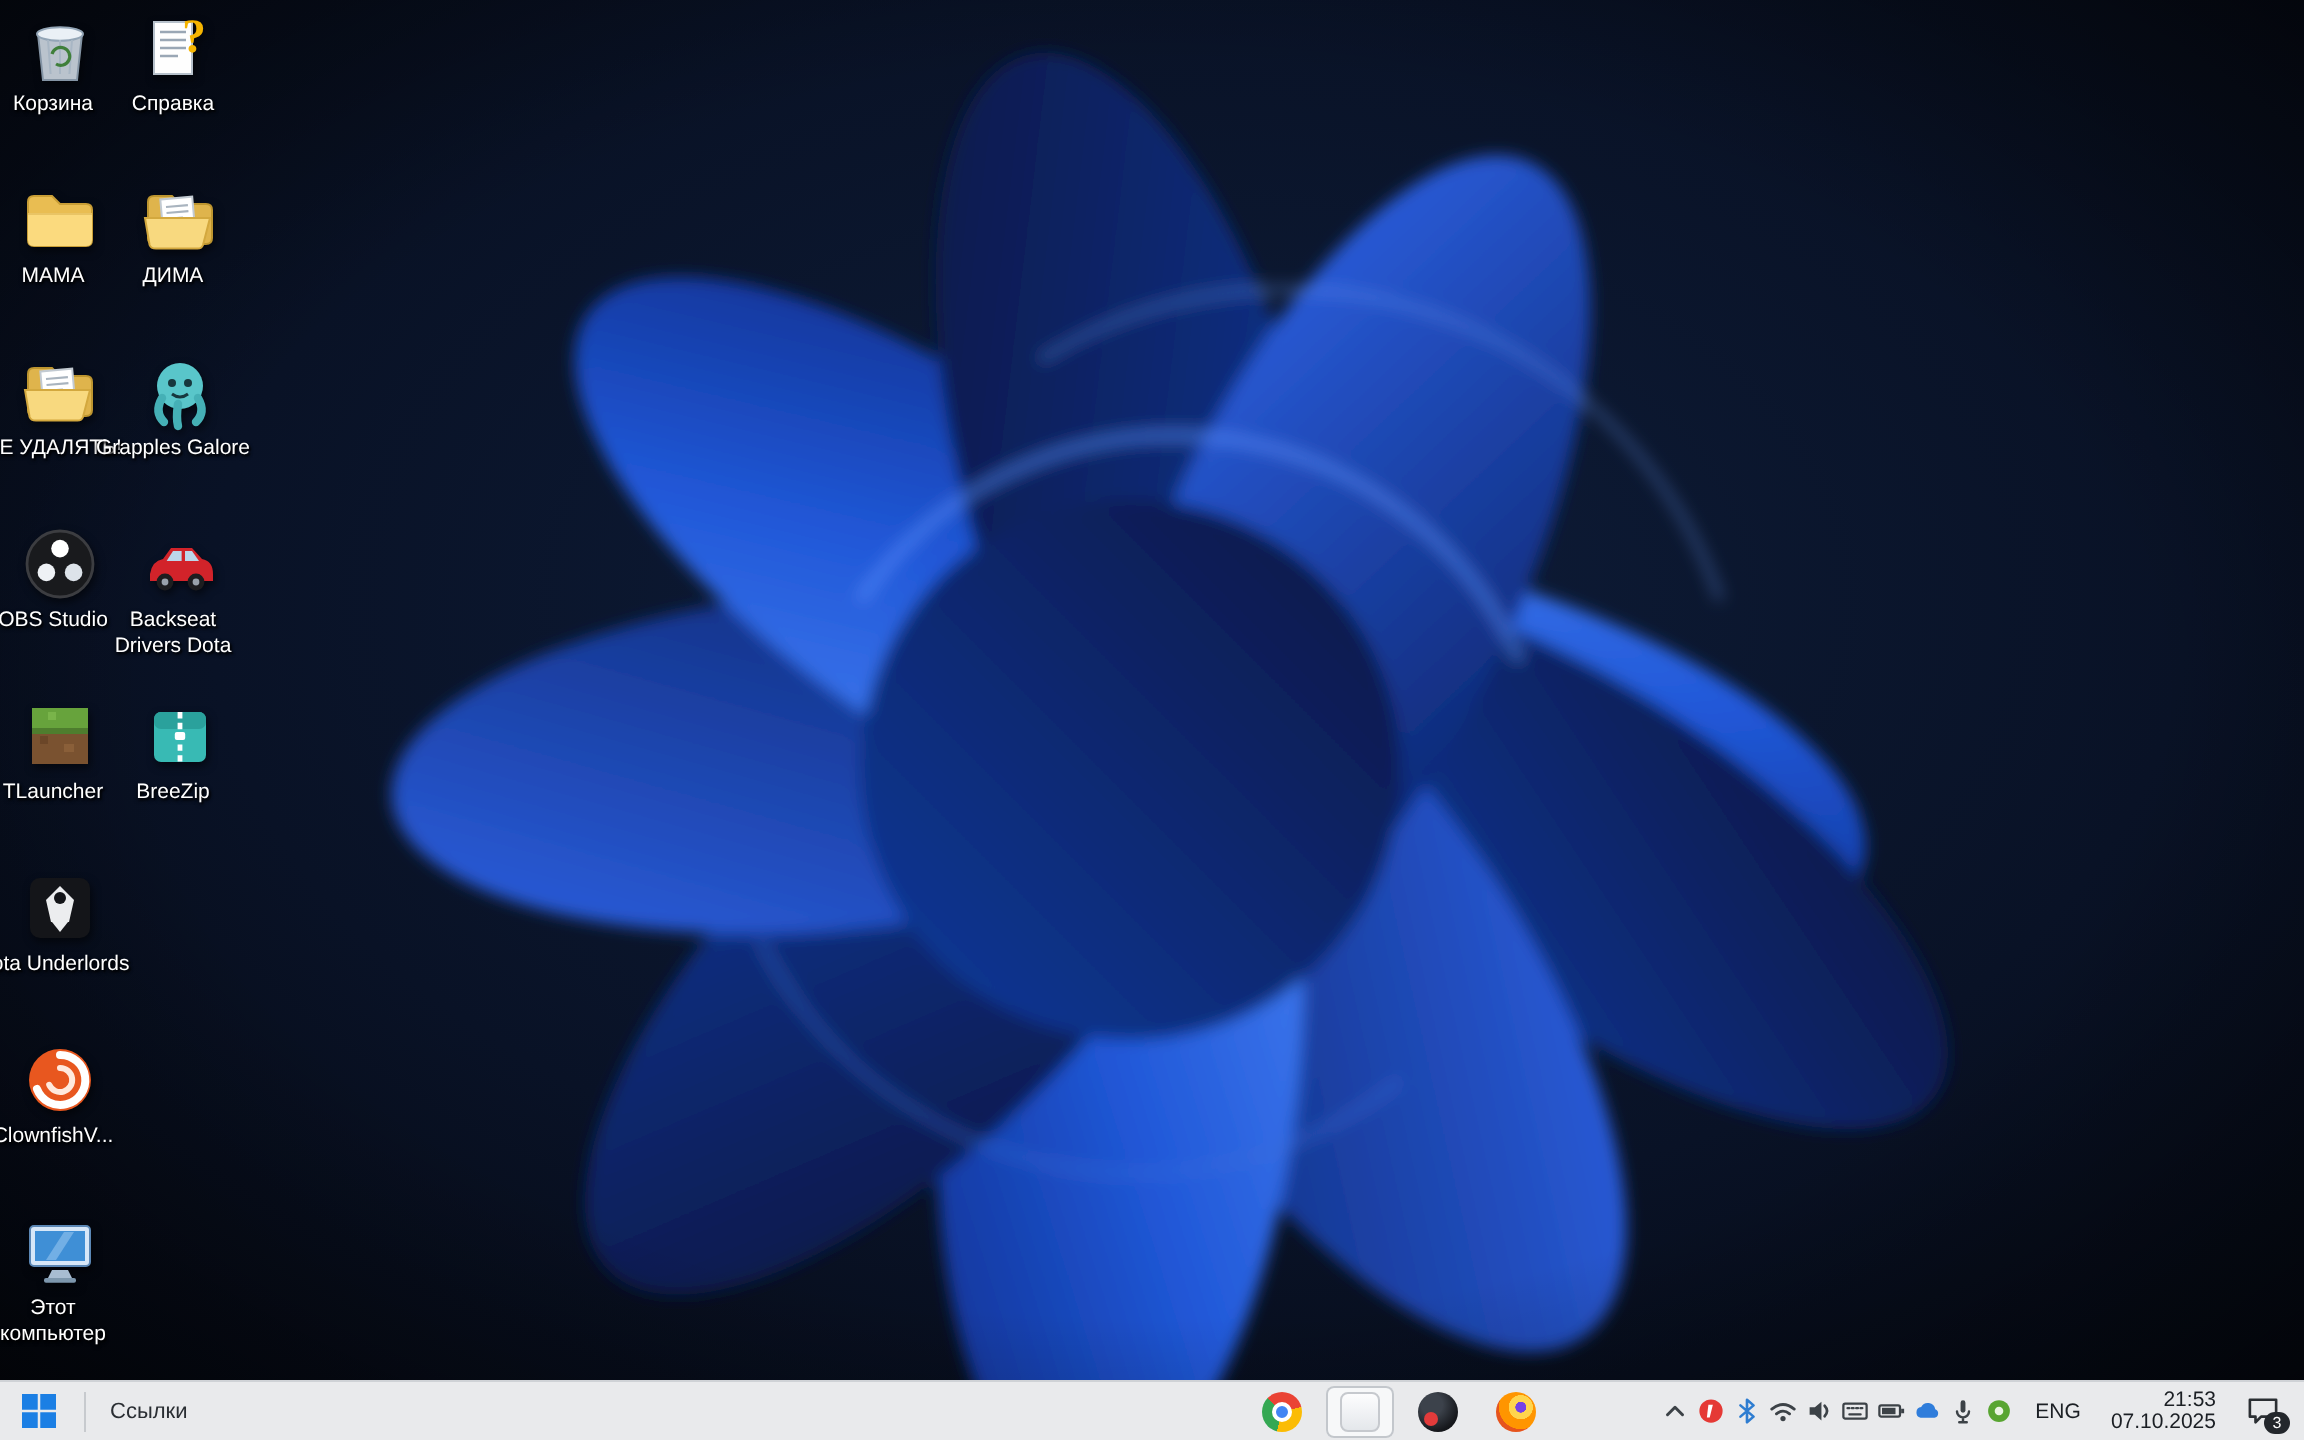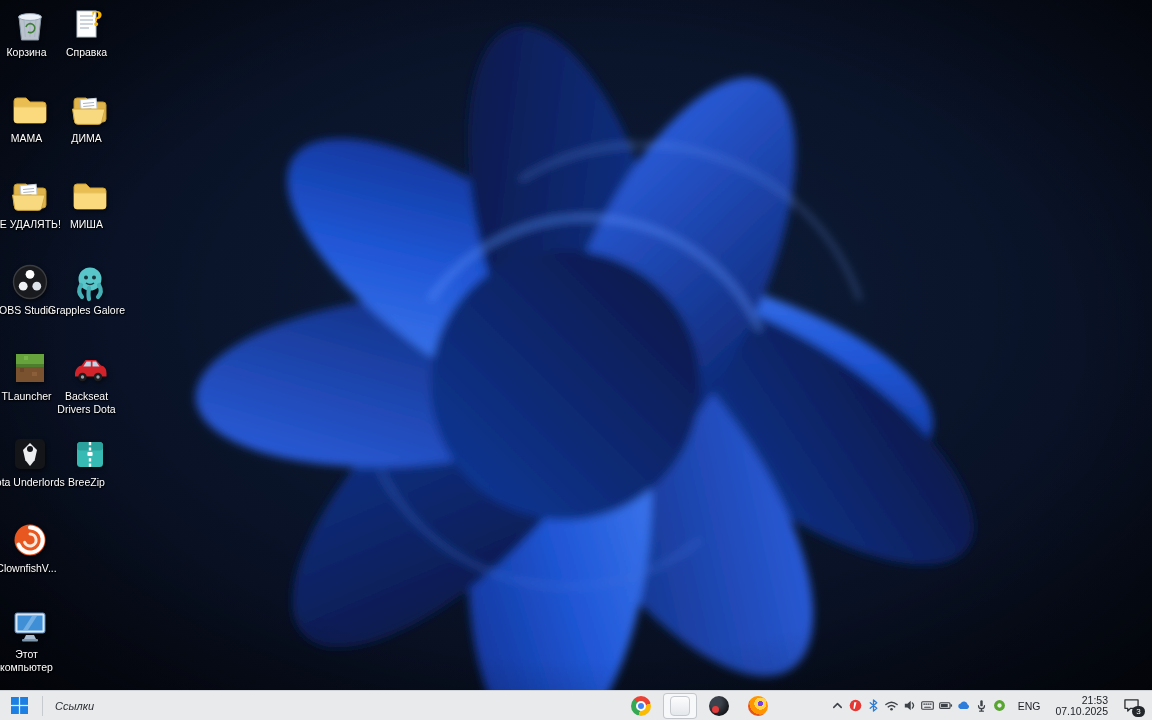--- a/index.html
+++ b/index.html
@@ -16,21 +16,21 @@
       font-size:10.5px;line-height:13px;color:#fff;
       text-shadow:0 1px 2px rgba(0,0,0,.95),1px 1px 1px rgba(0,0,0,.8);}
 
   
   .taskbar{position:absolute;left:0;right:0;bottom:0;height:30px;background:#e9eaec;
       border-top:1px solid #cfd2d6;display:flex;align-items:center;box-sizing:border-box;
       color:#1b1f24;font-size:11px;}
   .start{width:38px;height:100%;border:0;background:transparent;display:flex;align-items:center;
       justify-content:center;cursor:pointer;padding:0;}
   .tb-sep{width:1px;height:20px;background:#c7cace;margin:0 4px;}
-  .links{padding:0 8px;cursor:pointer;color:#2a2e33;font-style:italic;}
+  .links{padding:0 8px;cursor:pointer;color:#2a2e33;}
   .tb-apps{position:absolute;left:624px;top:0;height:30px;display:flex;align-items:center;gap:5px;}
   .tb-app{width:34px;height:26px;border:0;border-radius:4px;background:transparent;display:flex;
       align-items:center;justify-content:center;cursor:pointer;padding:0;}
   .tb-app.open{background:#f7f8f9;box-shadow:0 0 0 1px #c3c7cc inset;}
   .ic-chrome{width:20px;height:20px;border-radius:50%;position:relative;
       background:conic-gradient(from -45deg,#ea4335 0 120deg,#fbbc05 0 240deg,#34a853 0 360deg);}
   .ic-chrome::after{content:"";position:absolute;inset:5px;background:#4285f4;border:2px solid #fff;
       border-radius:50%;box-sizing:border-box;}
   .ic-window{width:20px;height:20px;border-radius:4px;background:linear-gradient(#fdfdfe,#e4e7eb);
       border:1px solid #c6c9ce;box-sizing:border-box;}
@@ -217,30 +217,20 @@
               <path d="M13.5 13 h11 M13.5 16 h11 M13.5 19 h8" stroke="#a9b4bf" stroke-width="1.1"></path>
             </g>
             <path d="M2.5 19 L35 19 L31.5 32.5 q-.6 1.8-2.8 1.8 H8 q-2.6 0-3.2-1.8 Z" fill="#f8d97f" stroke="#d3a83e"></path>
           </svg>
         </div>
         <div class="icon-label">ДИМА</div>
       </div>
       <div class="icon-cell">
         <div class="icon-img">
           <svg viewBox="0 0 40 40">
-            <path d="M4 11 q0-3 3-3 h9 l4 4 h13 q3 0 3 3 v15 q0 3-3 3 H7 q-3 0-3-3 Z" fill="#e9bd52" stroke="#c99e36"></path>
-            <path d="M4 17 h32 v13 q0 3-3 3 H7 q-3 0-3-3 Z" fill="#fbda7e"></path>
-            <path d="M4 17 h32" stroke="#e9c465"></path>
-          </svg>
-        </div>
-        <div class="icon-label">МИША</div>
-      </div>
-      <div class="icon-cell">
-        <div class="icon-img">
-          <svg viewBox="0 0 40 40">
             <circle cx="20" cy="17" r="11.5" fill="#59c6ca"></circle>
             <path d="M11 23 q-4 7 1 12 M19 26 q-1 7 0 11 M29 23 q4 7 -1 12" stroke="#45b0b6" stroke-width="4.2" fill="none" stroke-linecap="round"></path>
             <circle cx="16" cy="15.5" r="2" fill="#17383e"></circle>
             <circle cx="24" cy="15.5" r="2" fill="#17383e"></circle>
             <path d="M16 21 q4 3 8 0" stroke="#17383e" stroke-width="1.5" fill="none"></path>
           </svg>
         </div>
         <div class="icon-label">Grapples Galore</div>
       </div>
       <div class="icon-cell">

